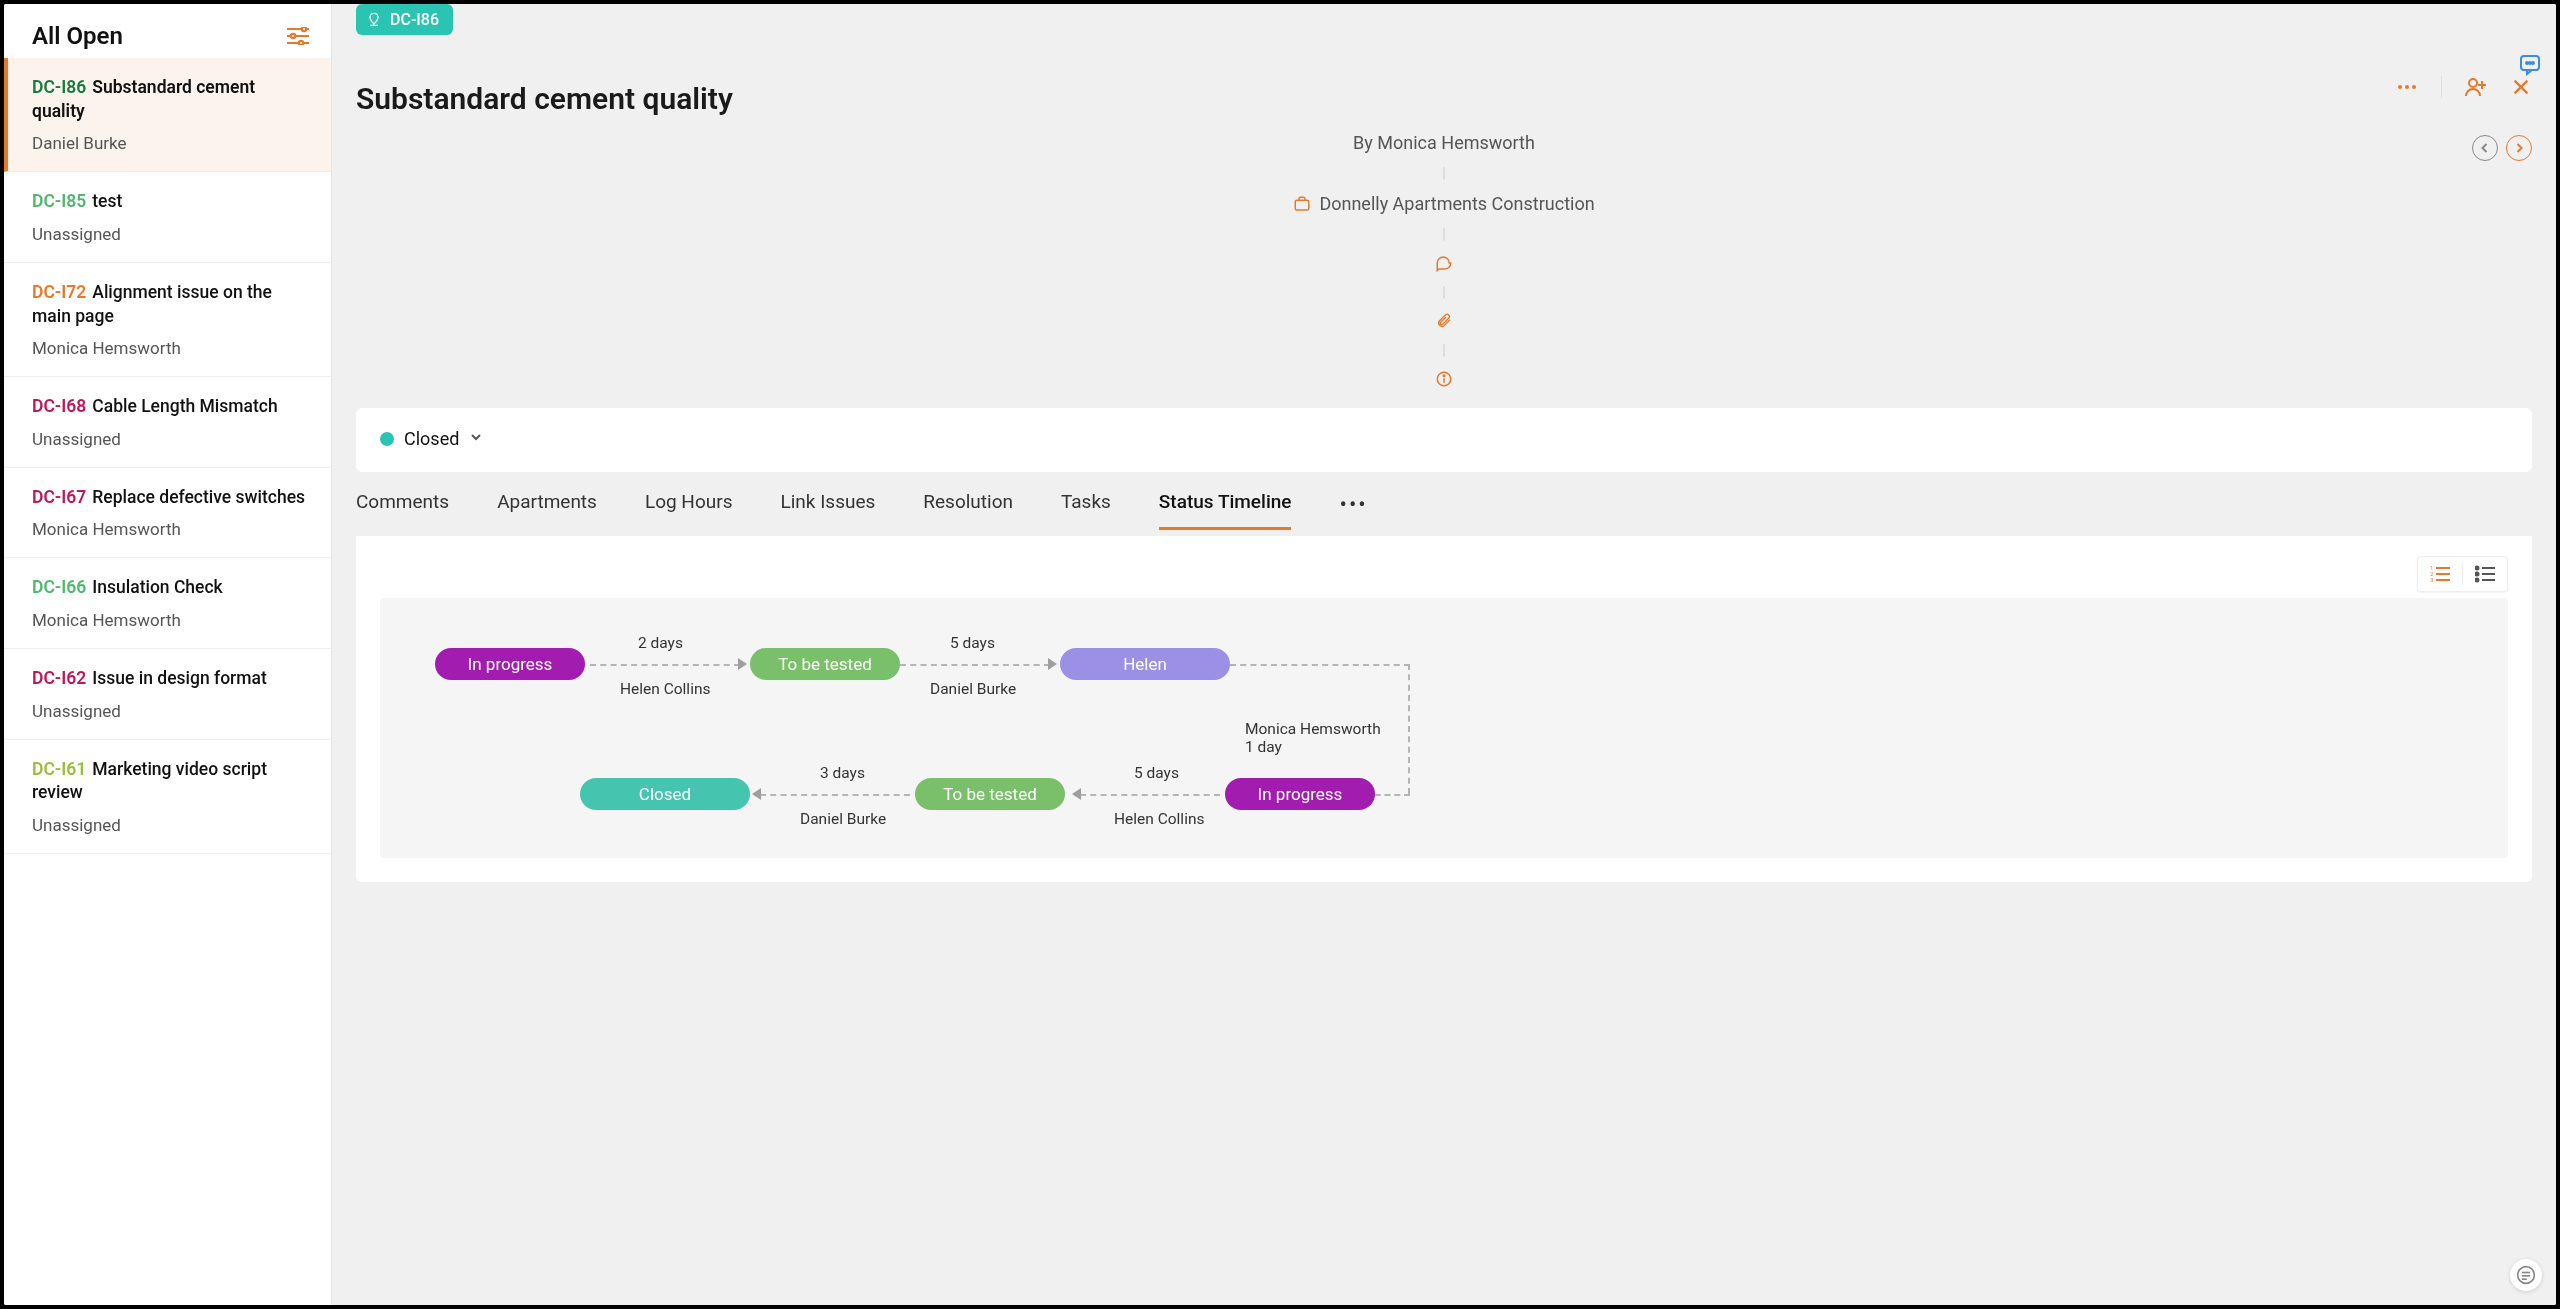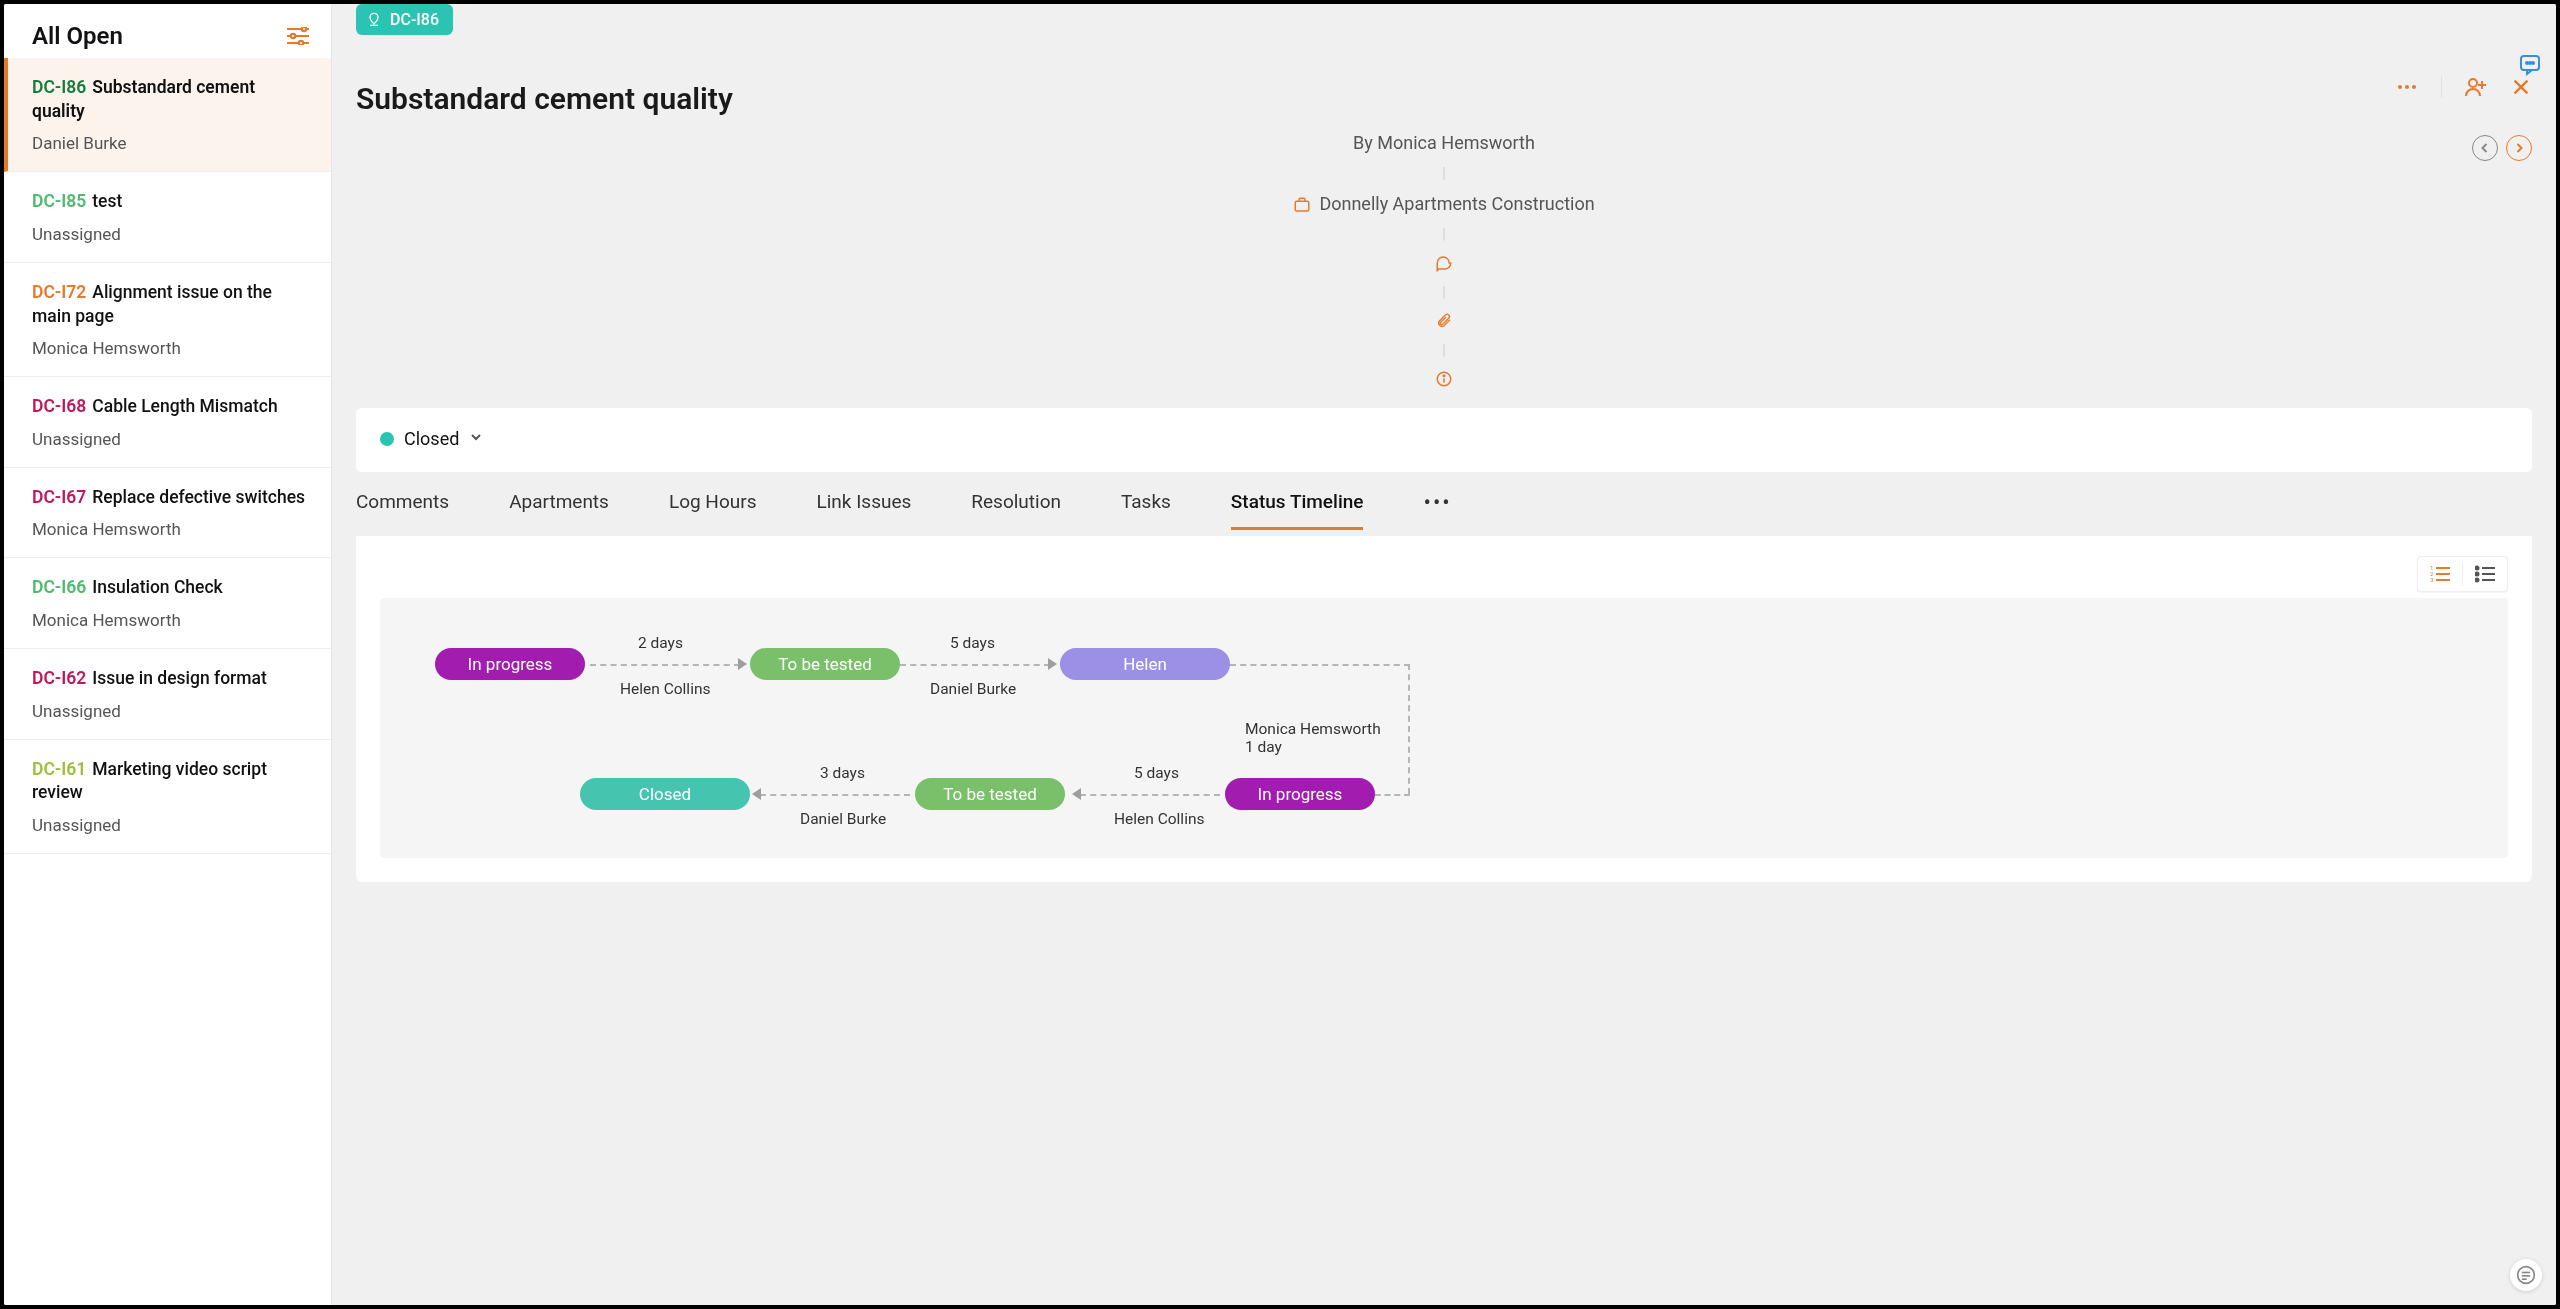--- a/index.html
+++ b/index.html
@@ -80,21 +80,21 @@
   .header-block { padding: 24px 24px 8px 24px; position: relative; }
   .issue-heading {
     font-size: 30px; font-weight: 600; color: #1a1a1a;
     margin-top: 22px; margin-bottom: 16px;
   }
   .meta-row {
     display: flex; align-items: center; gap: 12px;
     font-size: 18px; color: #555; flex-wrap: wrap; flex-direction: column;
   }
   .meta-sep { color: #ccc; font-size: 14px; }
-  .project-link { display: inline-flex; align-items: flex-end; gap: 8px; }
+  .project-link { display: inline-flex; align-items: center; gap: 8px; }
   .project-link svg { color: #e7792b; }
   .meta-icon { color: #e7792b; display: inline-flex; }
   .meta-icon svg { display: block; }
 
   .top-right-actions {
     position: absolute; top: 40px; right: 24px;
     display: flex; align-items: center; gap: 22px;
   }
   .top-right-actions .vsep { width: 1px; height: 22px; background: #e0e0e0; }
   .tra-btn { color: #e7792b; display: inline-flex; cursor: pointer; }
@@ -124,21 +124,21 @@
   }
   .status-text { font-size: 18px; color: #111; }
   .chev-down { color: #555; }
   .status-sub {
     margin-top: 10px; font-size: 13.5px;
     letter-spacing: 0.06em; text-transform: uppercase; color: #888;
   }
 
   
   .tabs {
-    display: flex; gap: 60px;
+    display: flex; align-items: center; gap: 48px;
     padding: 18px 24px 0 24px;
     position: relative;
   }
   .tab {
     font-size: 19px; color: #333; padding-bottom: 14px; cursor: pointer;
     border-bottom: 3px solid transparent;
   }
   .tab.active { color: #111; font-weight: 500; border-bottom-color: #e7792b; }
   .tab-more { cursor: pointer; color: #333; font-size: 22px; letter-spacing: 2px; padding-bottom: 10px; }
 

